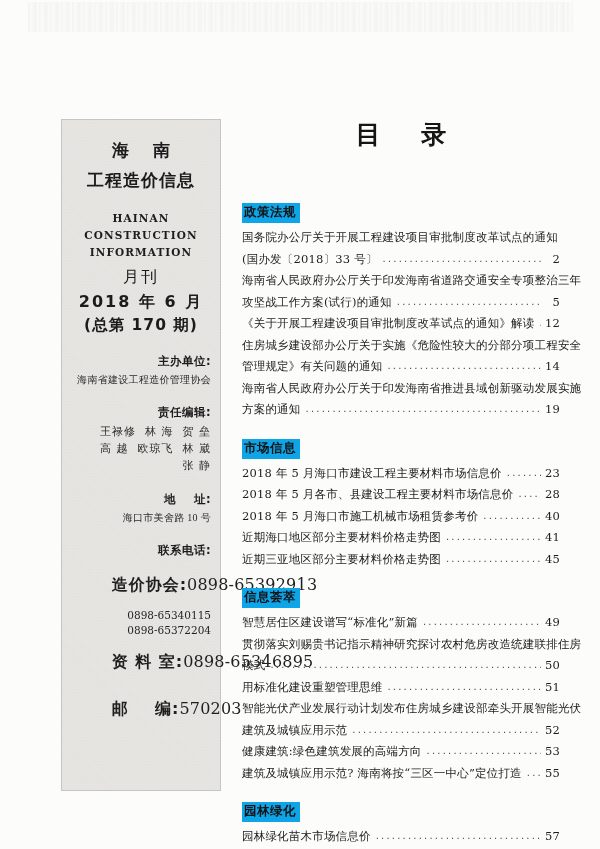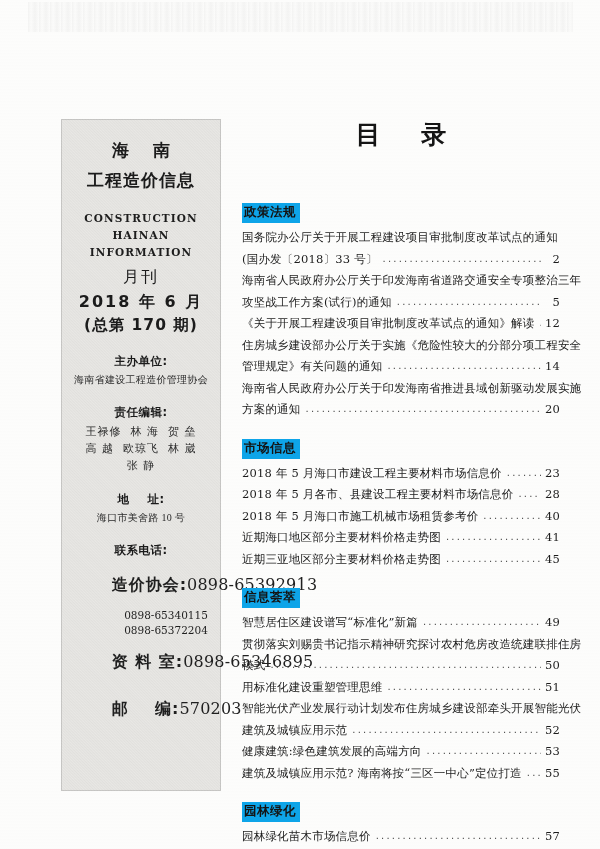--- a/index.html
+++ b/index.html
@@ -107,21 +107,21 @@
   }
   .mh-issue {
     font-family: "DejaVu Sans", sans-serif;
     font-size: 15.5px;
     font-weight: 700;
     letter-spacing: 1px;
     margin: 2px 0 8px 0;
     color: #1b1b1b;
   }
 
-  .mh-block { text-align: center; margin-top: 18px; }
+  .mh-block { text-align: right; margin-top: 18px; }
   .mh-label {
     font-family: "DejaVu Sans", sans-serif;
     font-size: 11.5px;
     font-weight: 700;
     color: #1b1b1b;
     letter-spacing: 0.5px;
     margin-bottom: 3px;
     white-space: pre;
   }
   .mh-value {
@@ -235,22 +235,22 @@
 </style>
 </head>
 <body>
 
 <div id="page">
   <div id="scan-artifact"></div>
 
   <div id="masthead">
     <div class="mh-cn-title">海 南</div>
     <div class="mh-cn-sub">工程造价信息</div>
+    <div class="mh-en">HAINAN</div>
     <div class="mh-en">CONSTRUCTION</div>
-    <div class="mh-en">HAINAN</div>
     <div class="mh-en">INFORMATION</div>
     <div class="mh-monthly">月刊</div>
     <div class="mh-date">2018 年 6 月</div>
     <div class="mh-issue">(总第 170 期)</div>
 
     <div class="mh-block">
       <div class="mh-label">主办单位:</div>
       <div class="mh-value">海南省建设工程造价管理协会</div>
     </div>
 
@@ -311,21 +311,21 @@
             <div class="entry-row">
               <span class="entry-text">管理规定》有关问题的通知</span>
               <span class="dots">..........................................................................................</span>
               <span class="page-no">14</span>
             </div>
           </div><div class="entry">
             <div class="entry-line1">海南省人民政府办公厅关于印发海南省推进县域创新驱动发展实施</div>
             <div class="entry-row">
               <span class="entry-text">方案的通知</span>
               <span class="dots">..........................................................................................</span>
-              <span class="page-no">20</span>
+              <span class="page-no">19</span>
             </div>
           </div></div>
         <div class="section"><div class="section-head">市场信息</div><div class="entry">
             <div class="entry-row">
               <span class="entry-text">2018 年 5 月海口市建设工程主要材料市场信息价</span>
               <span class="dots">..........................................................................................</span>
               <span class="page-no">23</span>
             </div>
           </div><div class="entry">
             <div class="entry-row">

